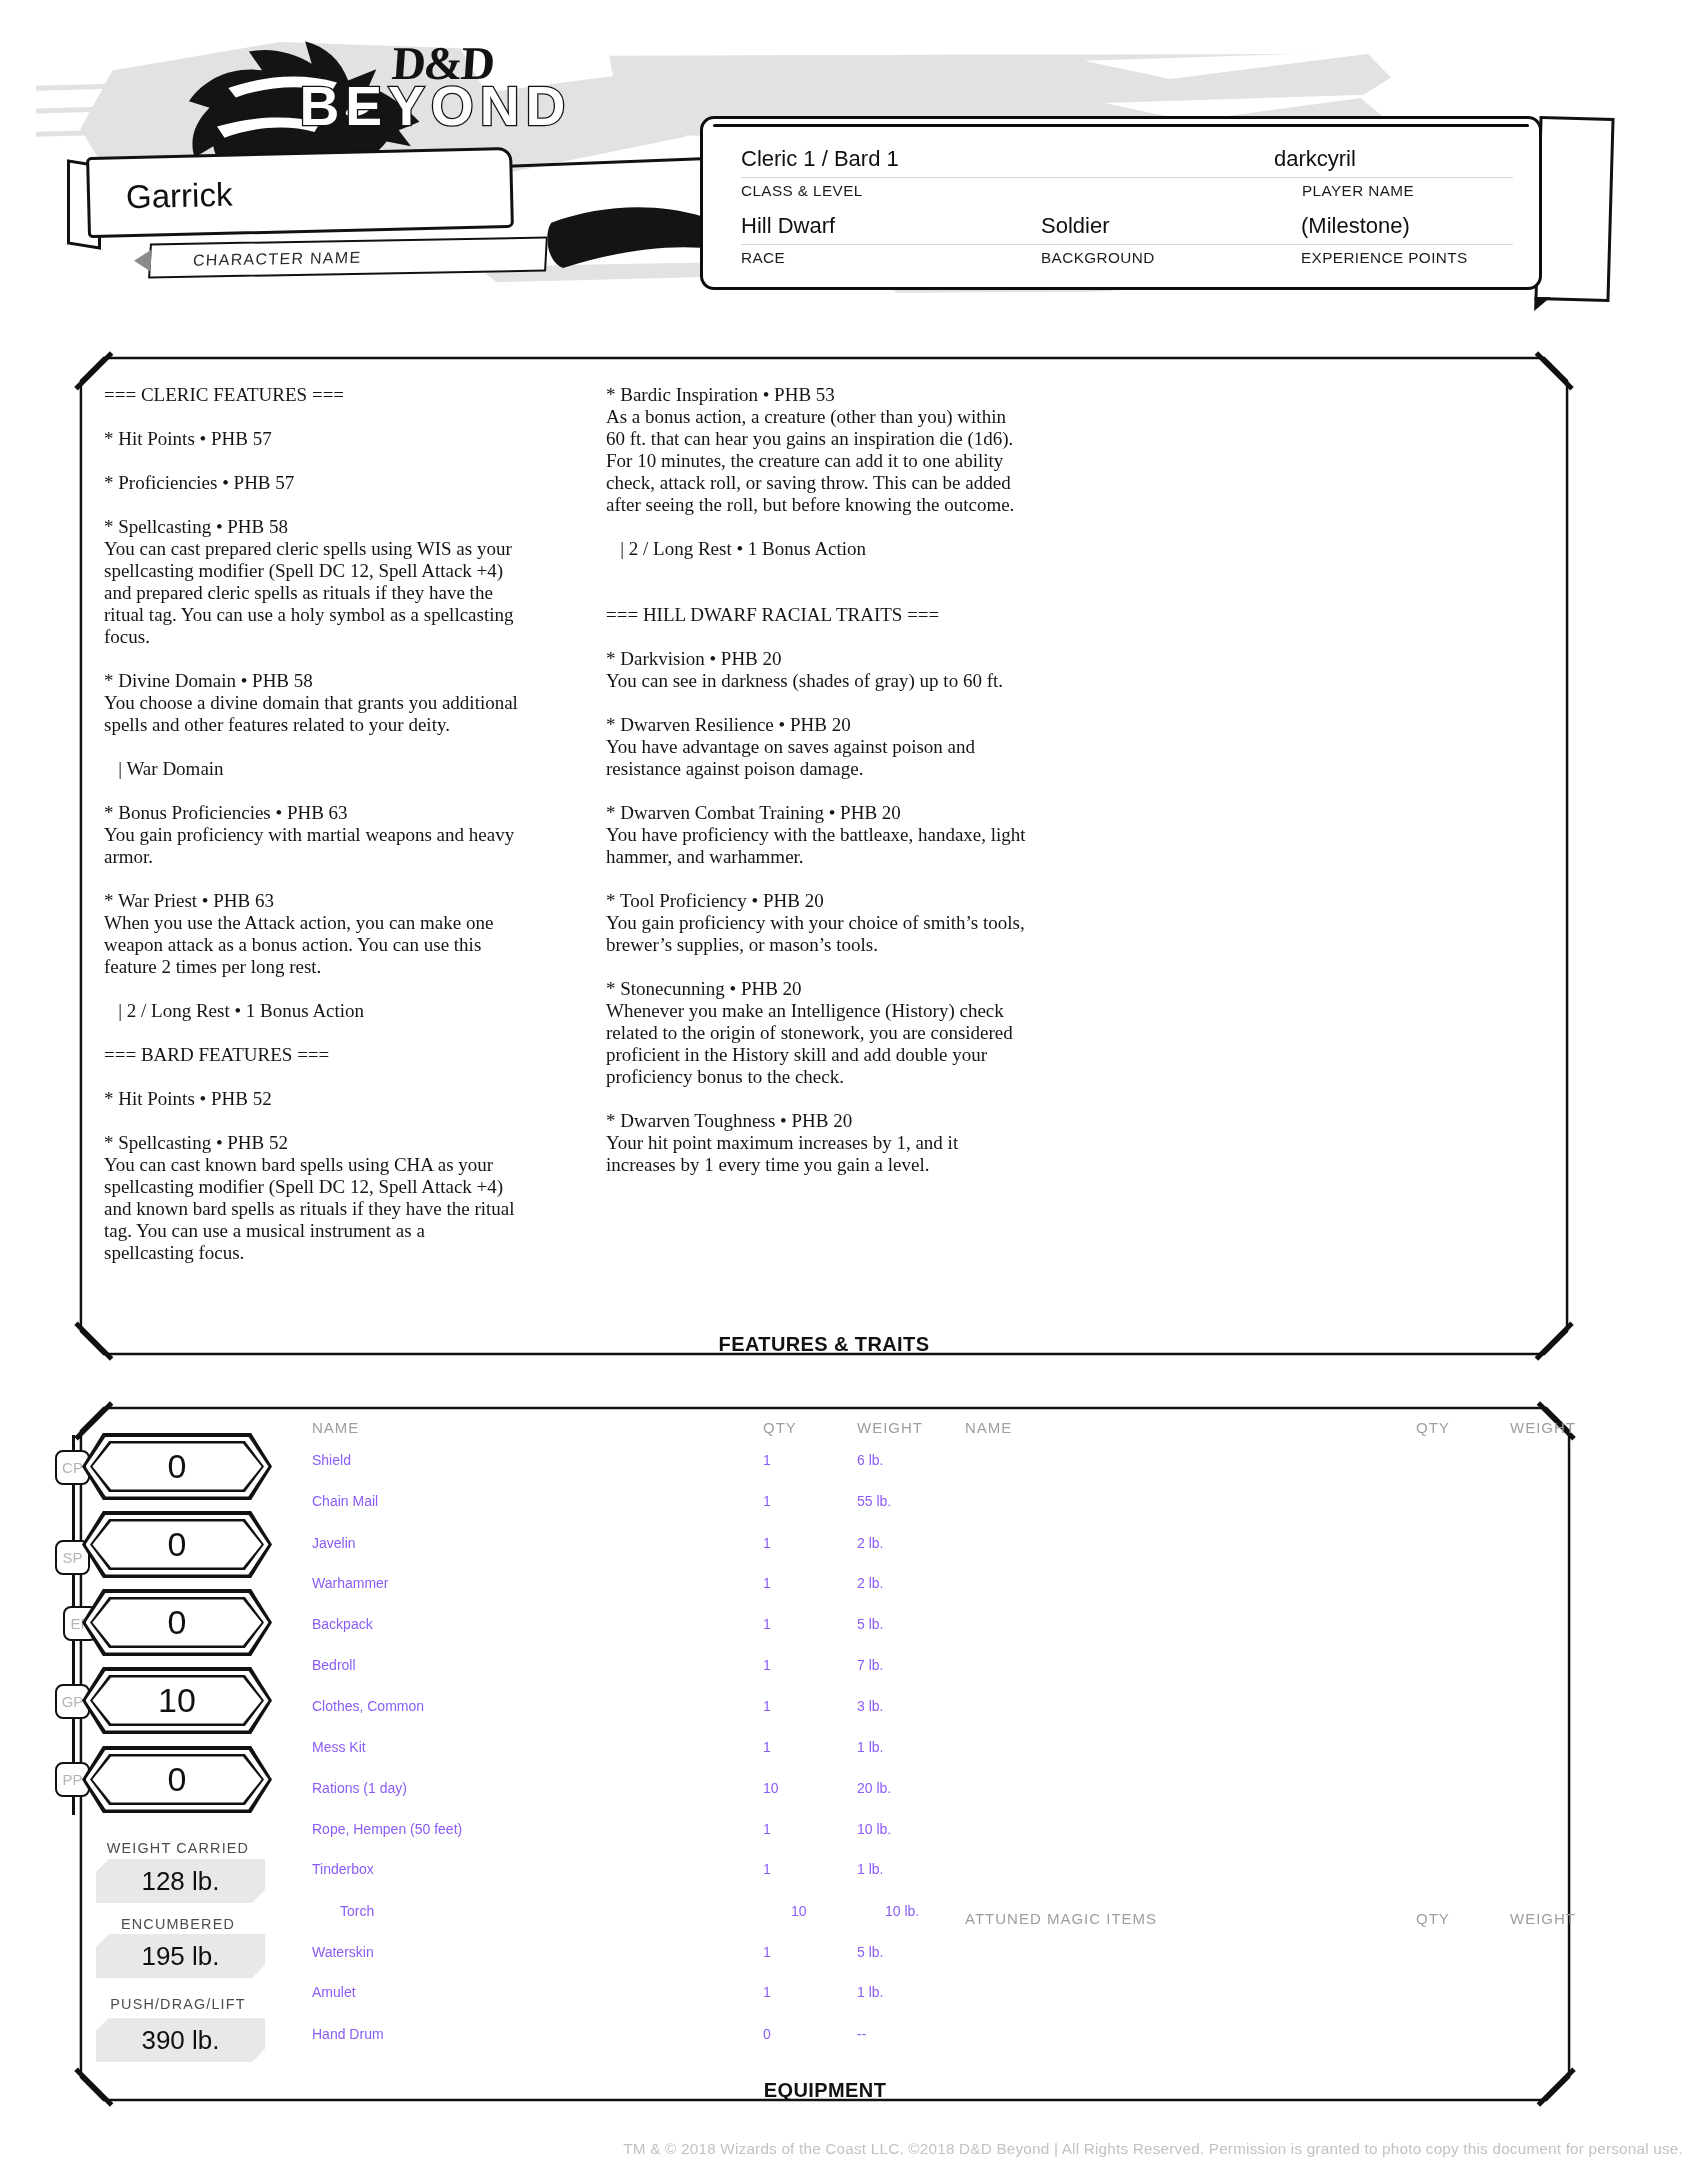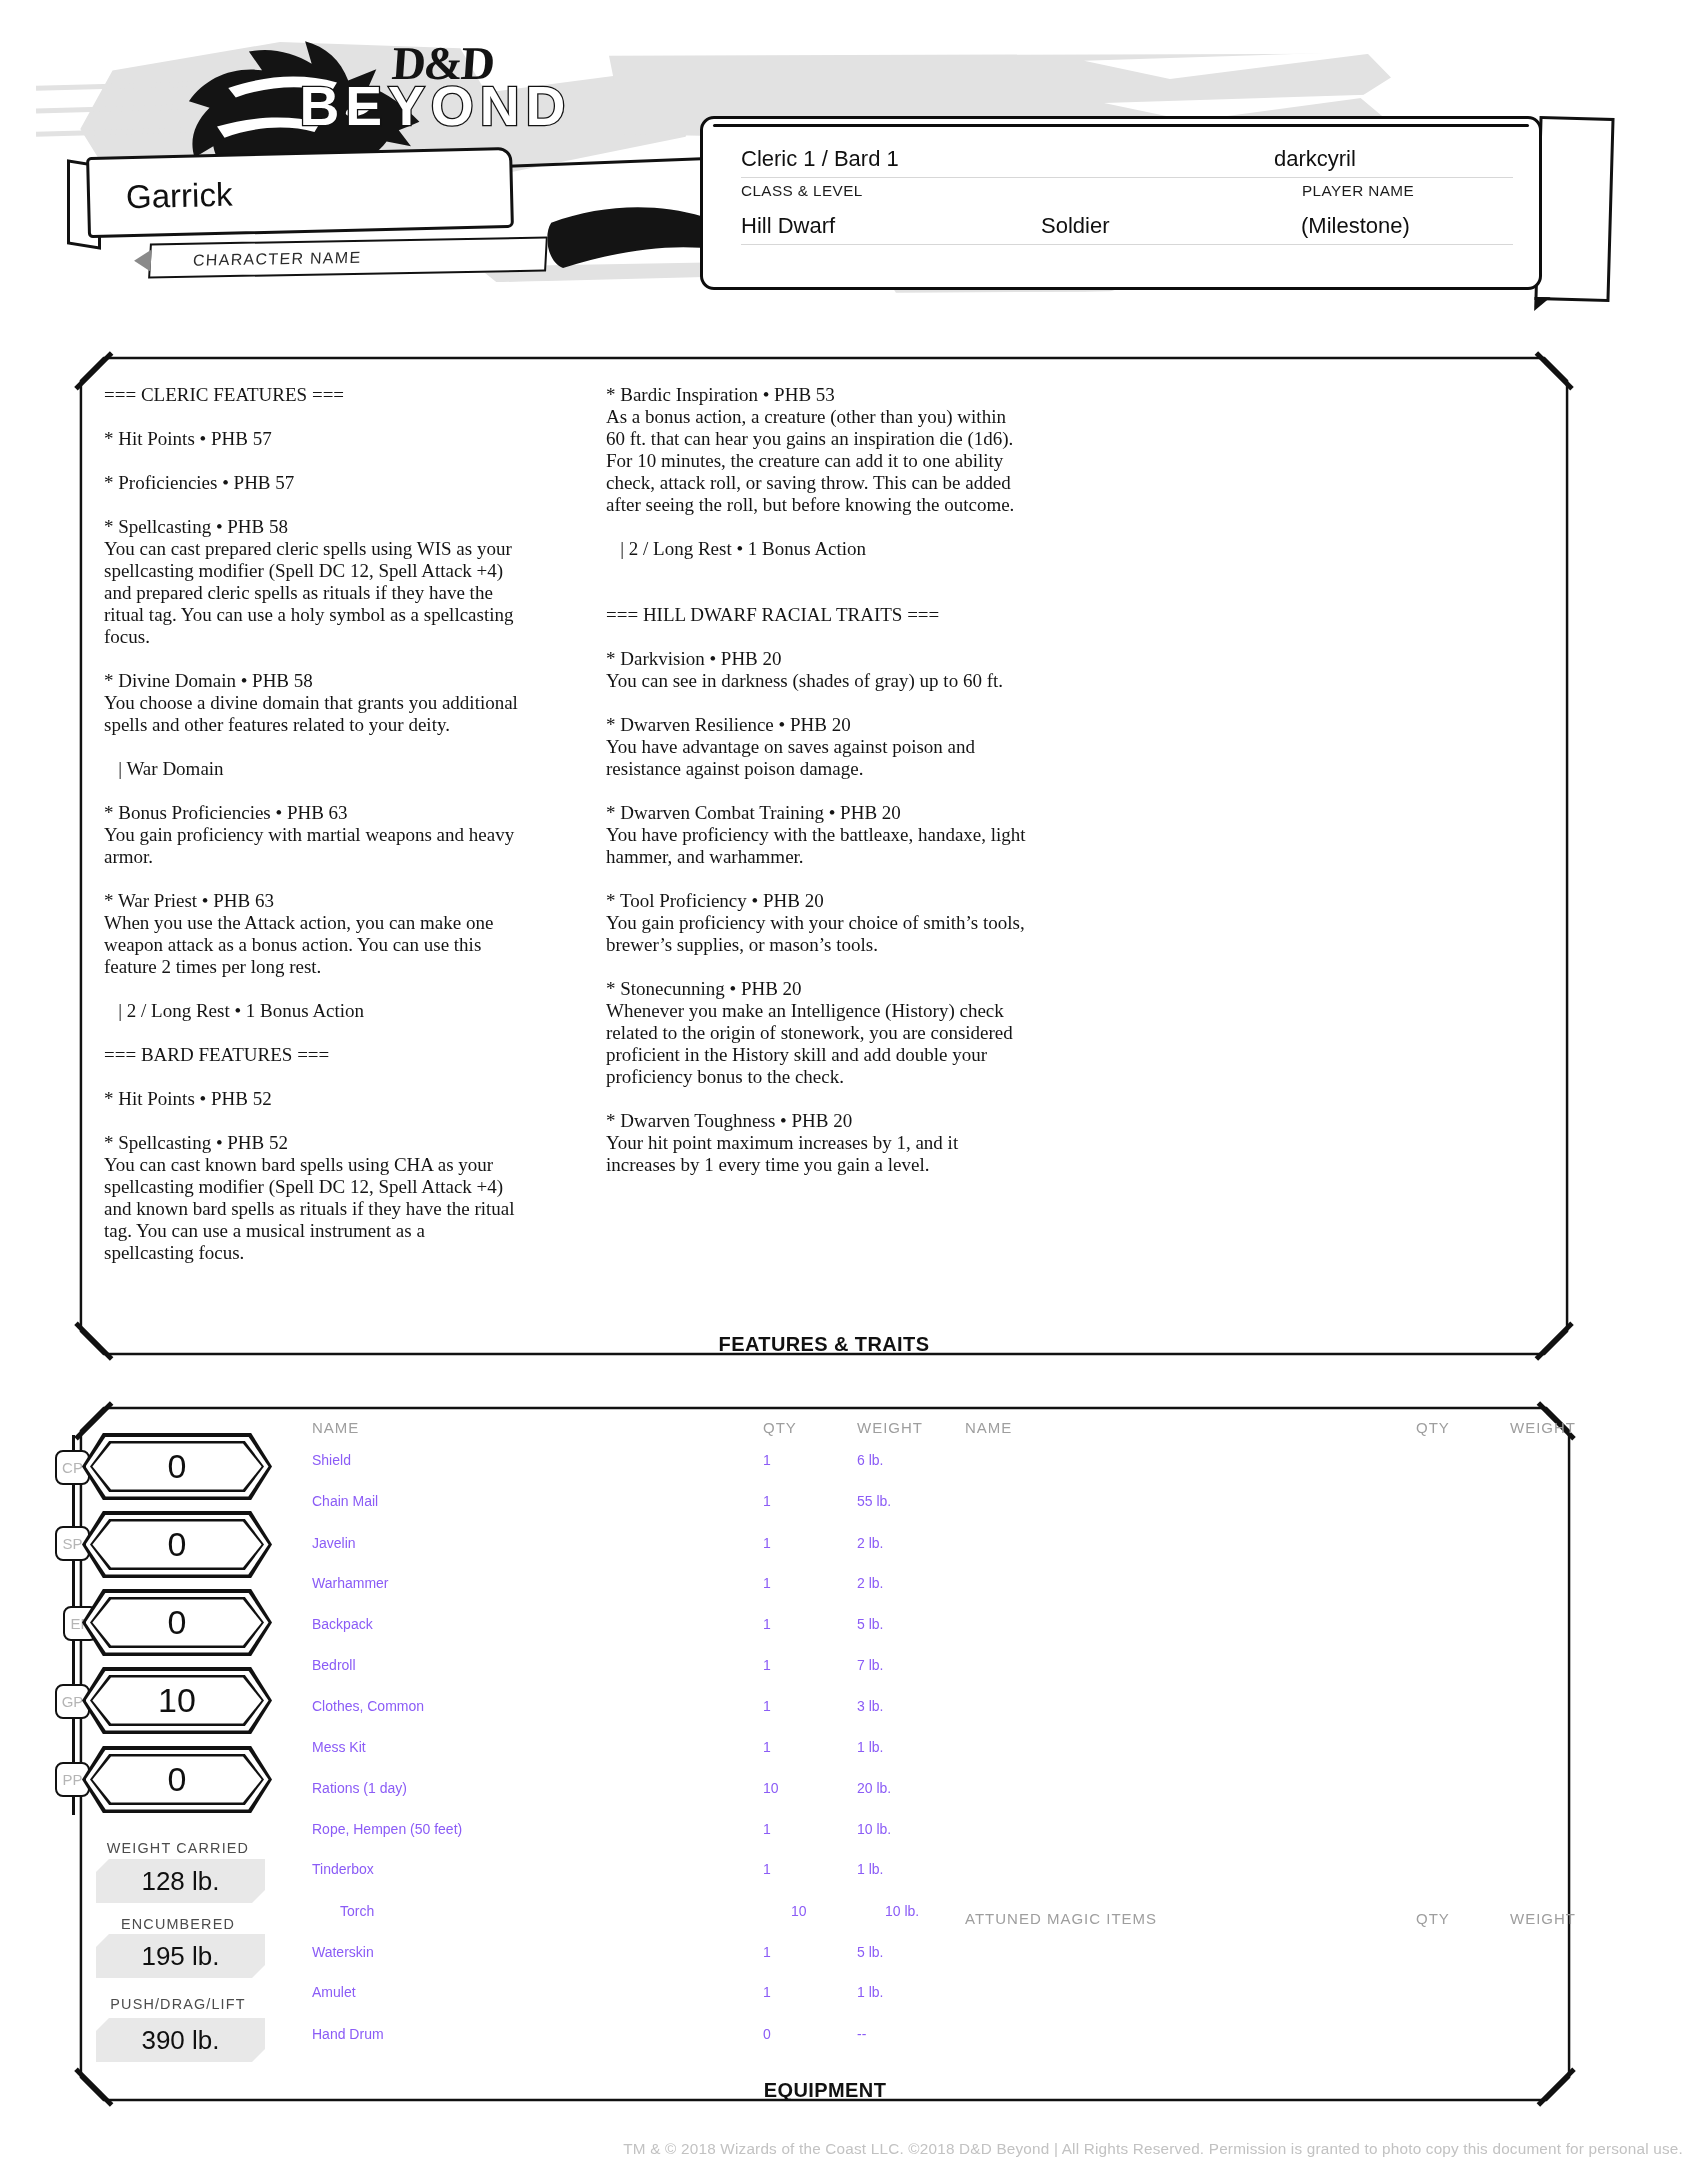--- a/index.html
+++ b/index.html
@@ -164,20 +164,25 @@
     </div>
     <div class="irow">
       <div class="ilab iw1">CLASS &amp; LEVEL</div>
       <div class="ilab iw2 pad-label">PLAYER NAME</div>
     </div>
     <div class="irow row2">
       <div class="ival ic1">Hill Dwarf</div>
       <div class="ival ic2">Soldier</div>
       <div class="ival ic3">(Milestone)</div>
     </div>
+    <div class="irow">
+      <div class="ilab ic1">RACE</div>
+      <div class="ilab ic2">BACKGROUND</div>
+      <div class="ilab ic3">EXPERIENCE POINTS</div>
+    </div>
   </div>
 
   <div class="panel" style="left:74px;top:351px;width:1500px;height:1010px;">
     <svg class="frame" width="1500" height="1010" viewBox="0 0 1515 1020">
       <path d="M30 7 H1485 L1508 30 V990 L1485 1013 H30 L7 990 V30 Z" fill="#ffffff" stroke="#111" stroke-width="2.5"></path>
       <path d="M2 38 L38 2" stroke="#111" stroke-width="5"></path>
       <path d="M1477 2 L1513 38" stroke="#111" stroke-width="5"></path>
       <path d="M1513 982 L1477 1018" stroke="#111" stroke-width="5"></path>
       <path d="M38 1018 L2 982" stroke="#111" stroke-width="5"></path>
     </svg>
@@ -274,21 +279,21 @@
     <div class="coin-tab" style="top:49px;">
       <span>CP</span>
       </div>
     <div class="coin" style="top:32px;">
       <div class="l1"></div>
         <div class="l2"></div>
         <div class="l3"></div>
       <div class="l4">0</div>
       </div>
 
-    <div class="coin-tab" style="top:125px;">
+    <div class="coin-tab" style="top:139px;">
       <span>SP</span>
       </div>
     <div class="coin" style="top:110px;">
       <div class="l1"></div>
         <div class="l2"></div>
         <div class="l3"></div>
       <div class="l4">0</div>
       </div>
 
     <div class="coin-tab" style="top:205px;margin-left:8px;">

